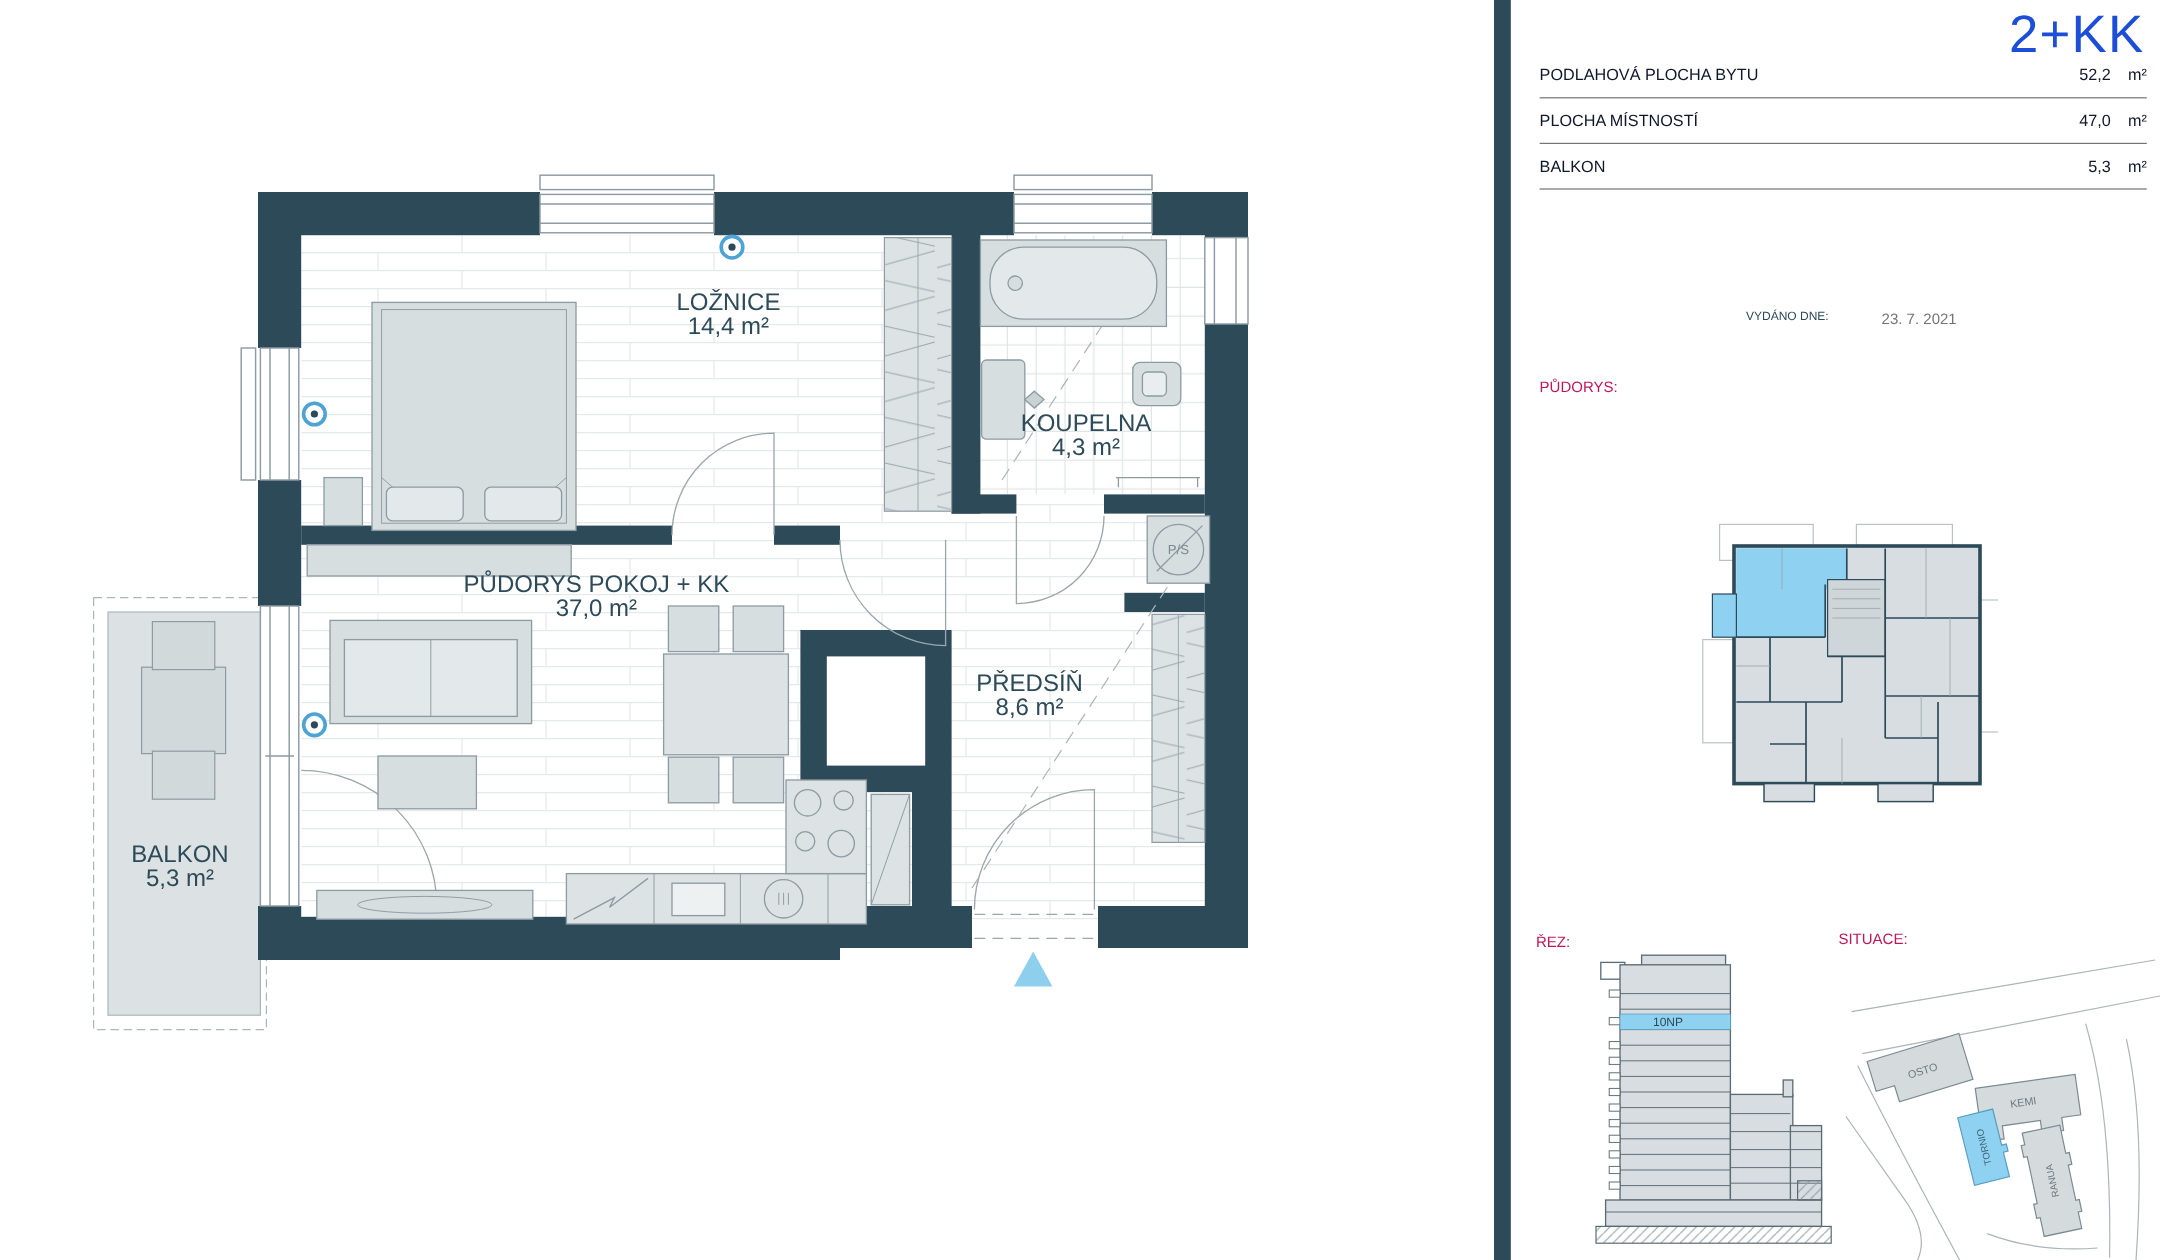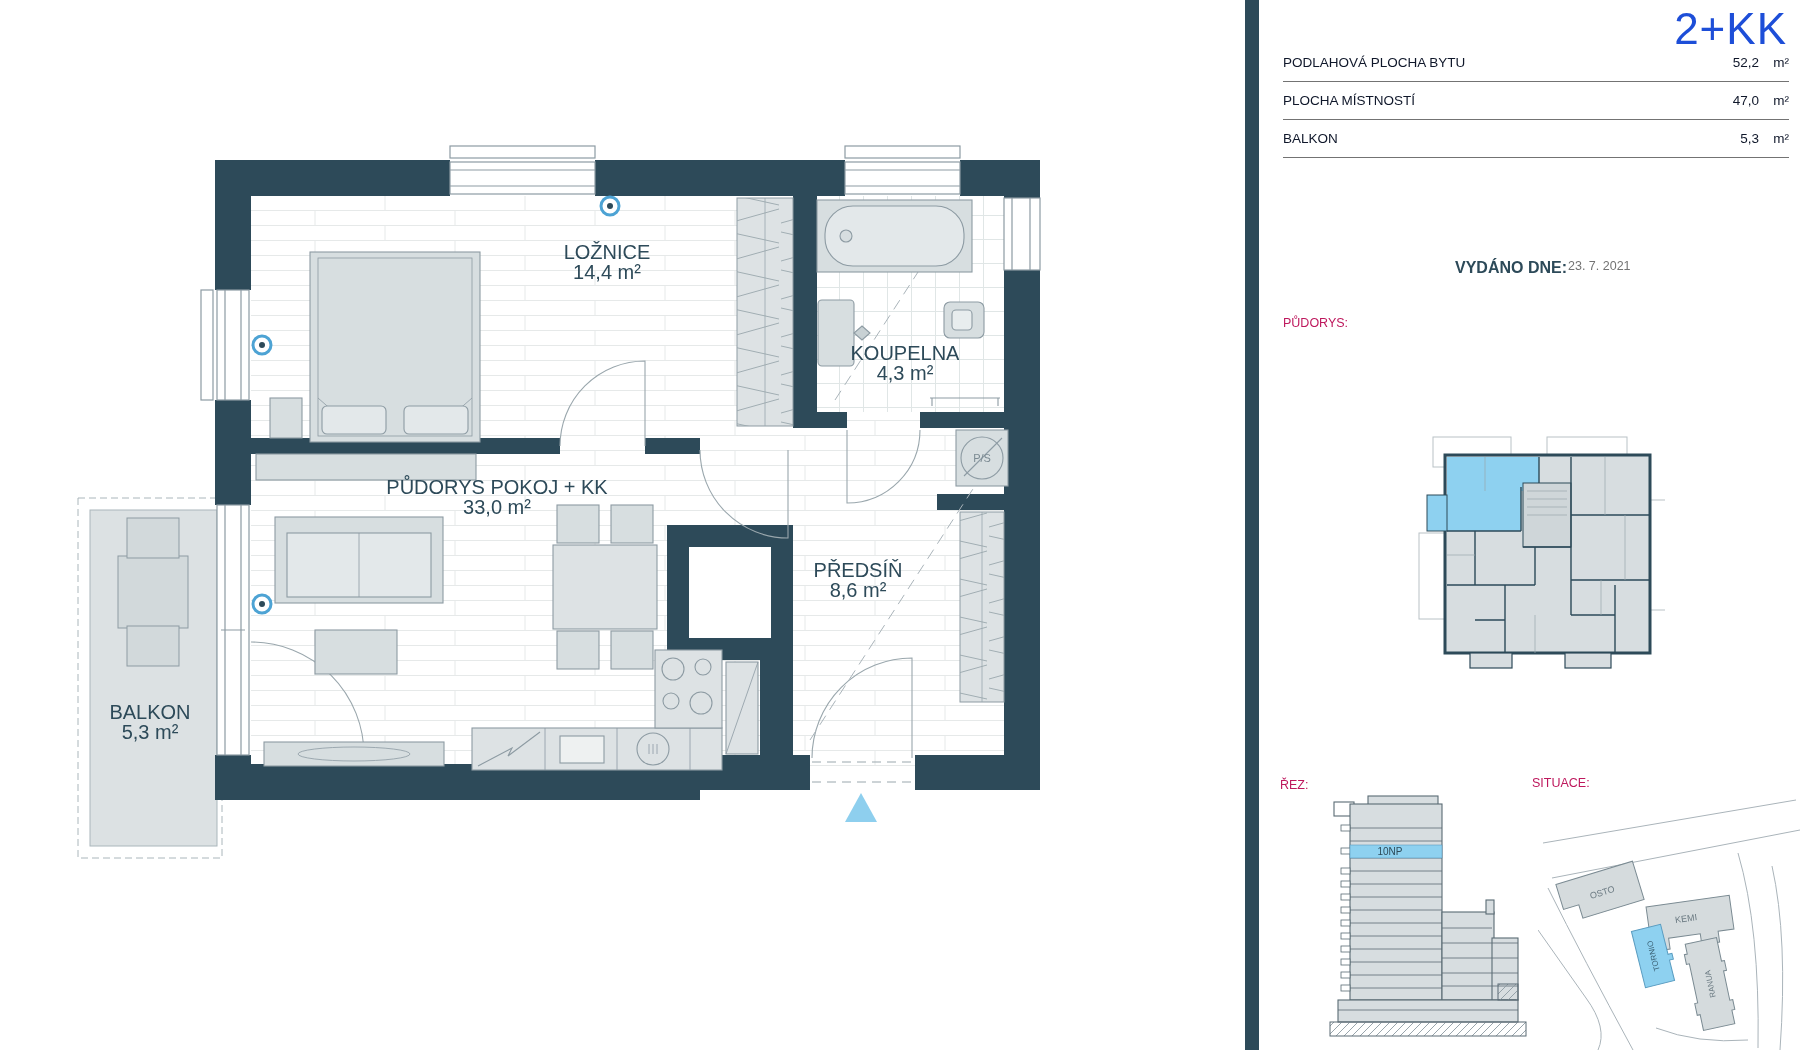--- a/index.html
+++ b/index.html
@@ -14,21 +14,21 @@
   
   .divider{position:absolute;left:1245px;top:0;width:14px;height:1050px;background:#2d4a59;}
   .unit-title{position:absolute;left:1283px;top:4px;width:504px;text-align:right;
     font-size:44px;color:#1d4ed8;font-weight:400;letter-spacing:1px;}
   .ptable{position:absolute;left:1283px;top:44px;width:506px;}
   .prow{display:flex;align-items:center;height:37px;border-bottom:1px solid #737373;
     color:#0f172a;font-size:13.5px;}
   .prow .plabel{flex:1;}
   .prow .pval{text-align:center;}
   .prow .punit{width:30px;text-align:right;}
-  .issued-label{position:absolute;left:1455px;top:259px;font-size:16px;color:#2d4a59;font-weight:bold;}
+  .issued-label{position:absolute;left:1455px;top:259px;font-size:10px;color:#2d4a59;}
   .issued-date{position:absolute;left:1568px;top:259px;font-size:12.5px;color:#737373;}
   .sec-label{position:absolute;font-size:12.5px;color:#be185d;}
   svg{display:block;}
   svg text{font-family:"Liberation Sans",sans-serif;}
 </style>
 </head>
 <body>
 
 <div class="stage">
 
@@ -219,21 +219,21 @@
   <div class="room-label" style="left:607px;top:262px">
     <span class="rname">LOŽNICE</span>
     <span class="rarea">14,4 m²</span>
   </div>
   <div class="room-label" style="left:905px;top:363px">
     <span class="rname">KOUPELNA</span>
     <span class="rarea">4,3 m²</span>
   </div>
   <div class="room-label" style="left:497px;top:497px">
     <span class="rname">PŮDORYS POKOJ + KK</span>
-    <span class="rarea">33,0 m²</span>
+    <span class="rarea">37,0 m²</span>
   </div>
   <div class="room-label" style="left:858px;top:580px">
     <span class="rname">PŘEDSÍŇ</span>
     <span class="rarea">8,6 m²</span>
   </div>
   <div class="room-label" style="left:150px;top:722px">
     <span class="rname">BALKON</span>
     <span class="rarea">5,3 m²</span>
   </div>
 

